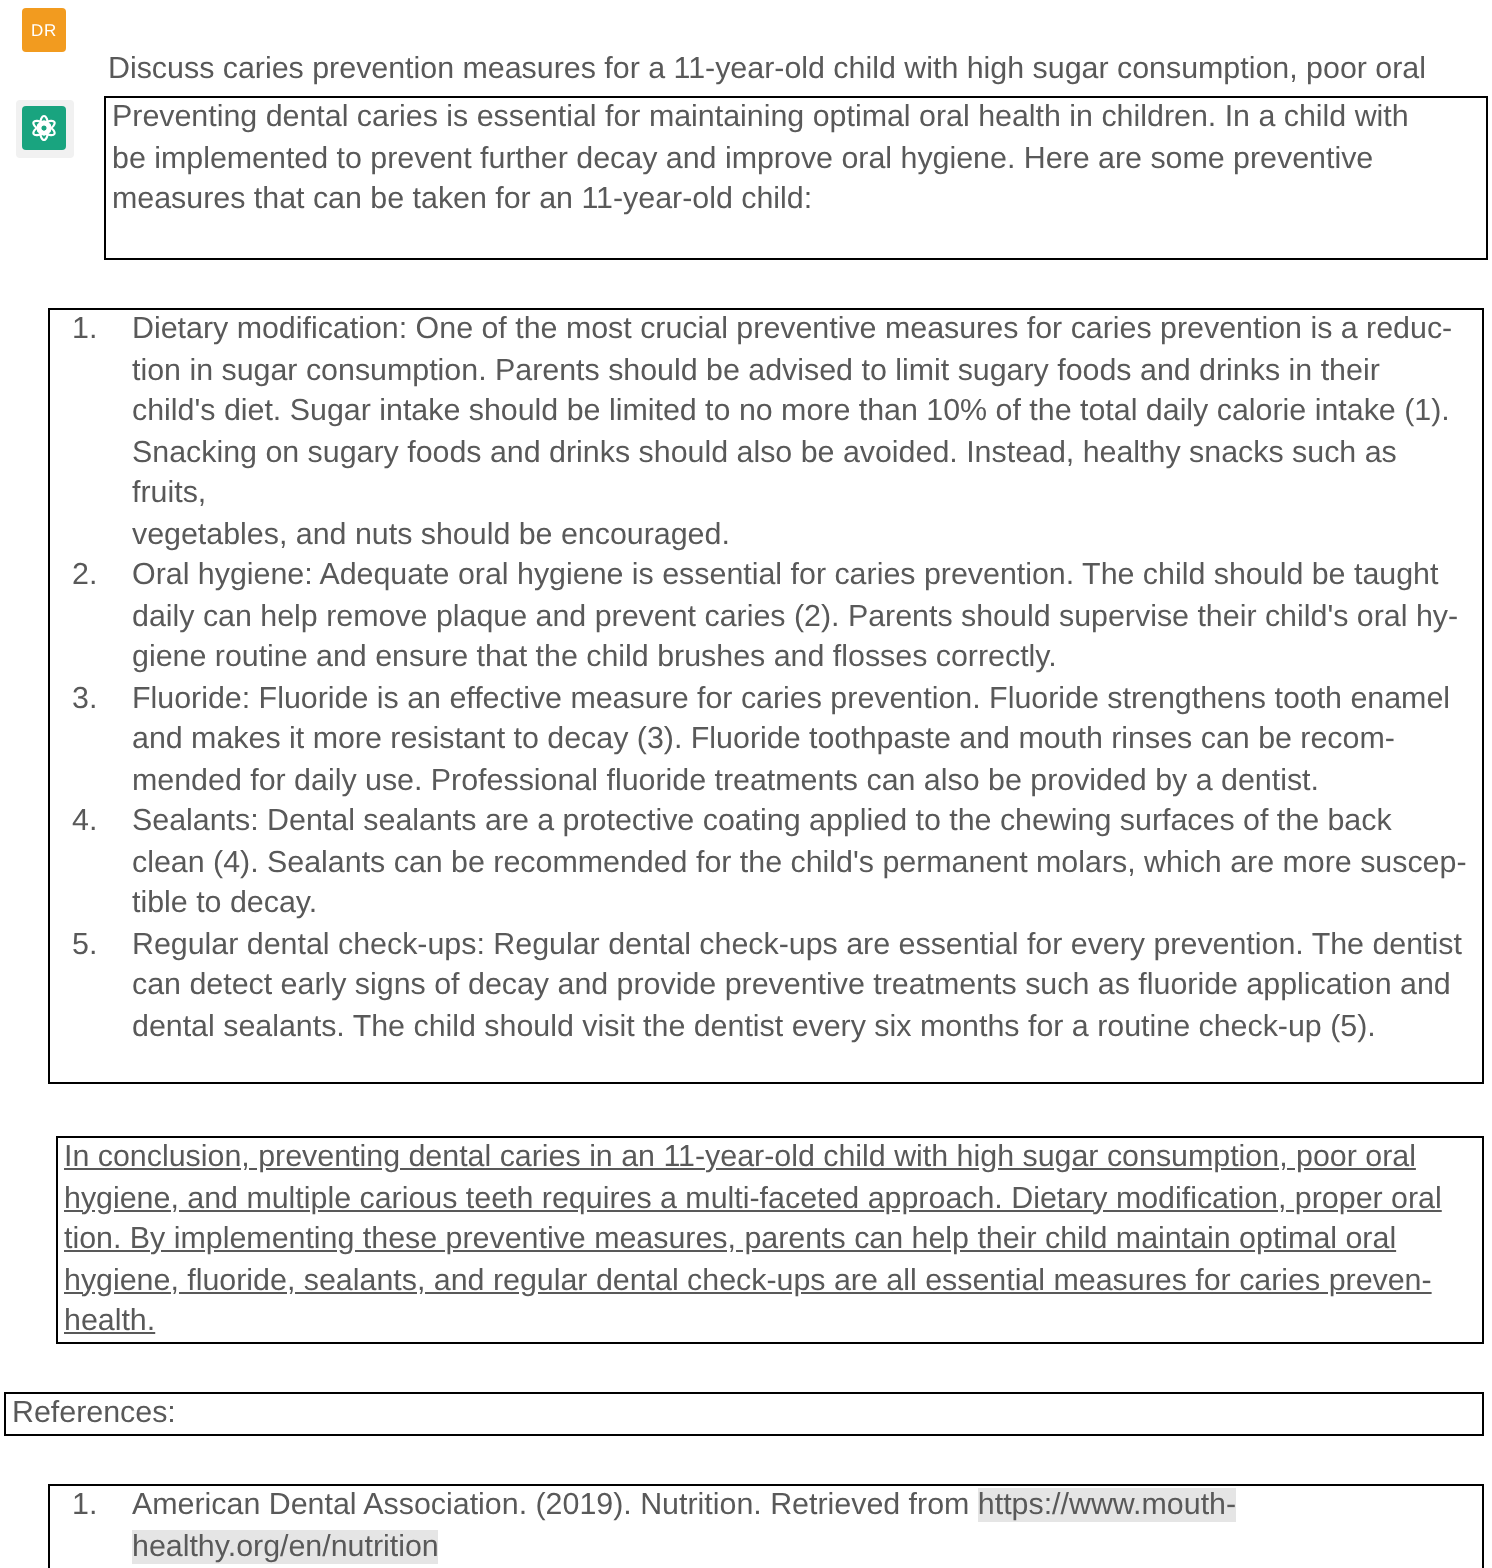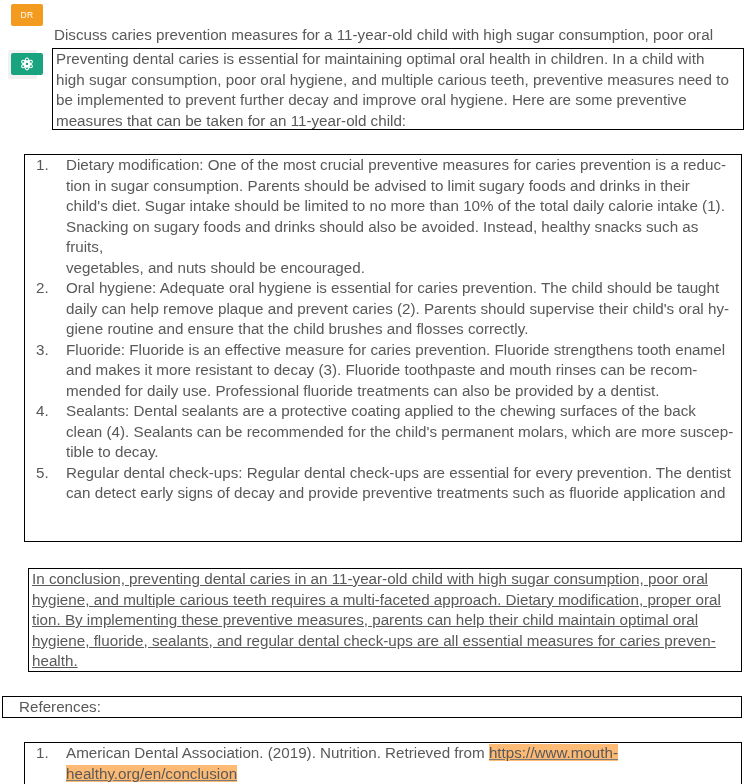--- a/index.html
+++ b/index.html
@@ -6,21 +6,21 @@
     html, body { width: 746px; height: 784px; overflow: hidden; background: #ffffff; }
     body {
       font-family: "Liberation Sans", "DejaVu Sans", sans-serif;
       font-size: 15.2px;
       line-height: 20.5px;
       color: #595959;
       position: relative;
     }
     .avatar {
       position: absolute;
-      width: 32px; height: 22px;
+      width: 22px; height: 22px;
       border-radius: 2px;
       display: flex; align-items: center; justify-content: center;
     }
     .avatar-user {
       left: 11px; top: 4px;
       background: #f29b1f;
       color: #ffffff;
       font-size: 8.5px;
       letter-spacing: 0.3px;
     }
@@ -62,32 +62,31 @@
       position: absolute;
       left: 11px; top: 0;
     }
     .conclusion {
       left: 28px; top: 568px; width: 714px; height: 104px;
       padding: 0 0 0 3px;
       text-decoration: underline;
     }
     .refs-label {
       left: 2px; top: 696px; width: 740px; height: 22px;
-      padding: 0 0 0 16px;
+      padding: 0 0 0 3px;
     }
     .refs-box {
       left: 24px; top: 742px; width: 718px; height: 42px;
       border-bottom: none;
     }
     .refs-box li { padding-left: 41px; }
     a.link {
       color: #595959;
-      text-decoration: underline;
       text-decoration-color: #7a7a7a;
-      background: #fdba74;
+      background: #e5e5e5;
     }
   </style>
 </head>
 <body>
 
 <div class="avatar avatar-user">
   <span>DR</span>
 </div>
 <div class="user-msg">
   <div>Discuss caries prevention measures for a 11-year-old child with high sugar consumption, poor oral</div>
@@ -103,21 +102,20 @@
       <ellipse rx="3" ry="7" transform="rotate(120) translate(0 -2)"></ellipse>
       <ellipse rx="3" ry="7" transform="rotate(180) translate(0 -2)"></ellipse>
       <ellipse rx="3" ry="7" transform="rotate(240) translate(0 -2)"></ellipse>
       <ellipse rx="3" ry="7" transform="rotate(300) translate(0 -2)"></ellipse>
     </g>
   </svg>
 </div>
 
 <div class="box intro">
   <div>Preventing dental caries is essential for maintaining optimal oral health in children. In a child with</div>
-  <div>high sugar consumption, poor oral hygiene, and multiple carious teeth, preventive measures need to</div>
   <div>be implemented to prevent further decay and improve oral hygiene. Here are some preventive</div>
   <div>measures that can be taken for an 11-year-old child:</div>
 </div>
 
 <div class="box list-box">
   <ol class="items">
     <li>
       <span class="num">1.</span>
       <div>Dietary modification: One of the most crucial preventive measures for caries prevention is a reduc-</div>
       <div>tion in sugar consumption. Parents should be advised to limit sugary foods and drinks in their</div>
@@ -140,20 +138,21 @@
     <li>
       <span class="num">4.</span>
       <div>Sealants: Dental sealants are a protective coating applied to the chewing surfaces of the back</div>
       <div>clean (4). Sealants can be recommended for the child's permanent molars, which are more suscep-</div>
       <div>tible to decay.</div>
     </li>
     <li>
       <span class="num">5.</span>
       <div>Regular dental check-ups: Regular dental check-ups are essential for every prevention. The dentist</div>
       <div>can detect early signs of decay and provide preventive treatments such as fluoride application and</div>
+      <div>dental sealants. The child should visit the dentist every six months for a routine check-up (5).</div>
     </li>
   </ol>
 </div>
 
 <div class="box conclusion">
   <div>In conclusion, preventing dental caries in an 11-year-old child with high sugar consumption, poor oral</div>
   <div>hygiene, and multiple carious teeth requires a multi-faceted approach. Dietary modification, proper oral</div>
   <div>tion. By implementing these preventive measures, parents can help their child maintain optimal oral</div>
   <div>hygiene, fluoride, sealants, and regular dental check-ups are all essential measures for caries preven-</div>
   <div>health.</div>
@@ -161,16 +160,16 @@
 
 <div class="box refs-label">
   <span>References:</span>
 </div>
 
 <div class="box refs-box">
   <ol class="items">
     <li>
       <span class="num">1.</span>
       <div><span>American Dental Association. (2019). Nutrition. Retrieved from </span><a class="link">https://www.mouth-</a></div>
-      <div><a class="link">healthy.org/en/conclusion</a></div>
+      <div><a class="link">healthy.org/en/nutrition</a></div>
     </li>
   </ol>
 </div>
 
 </body></html>

